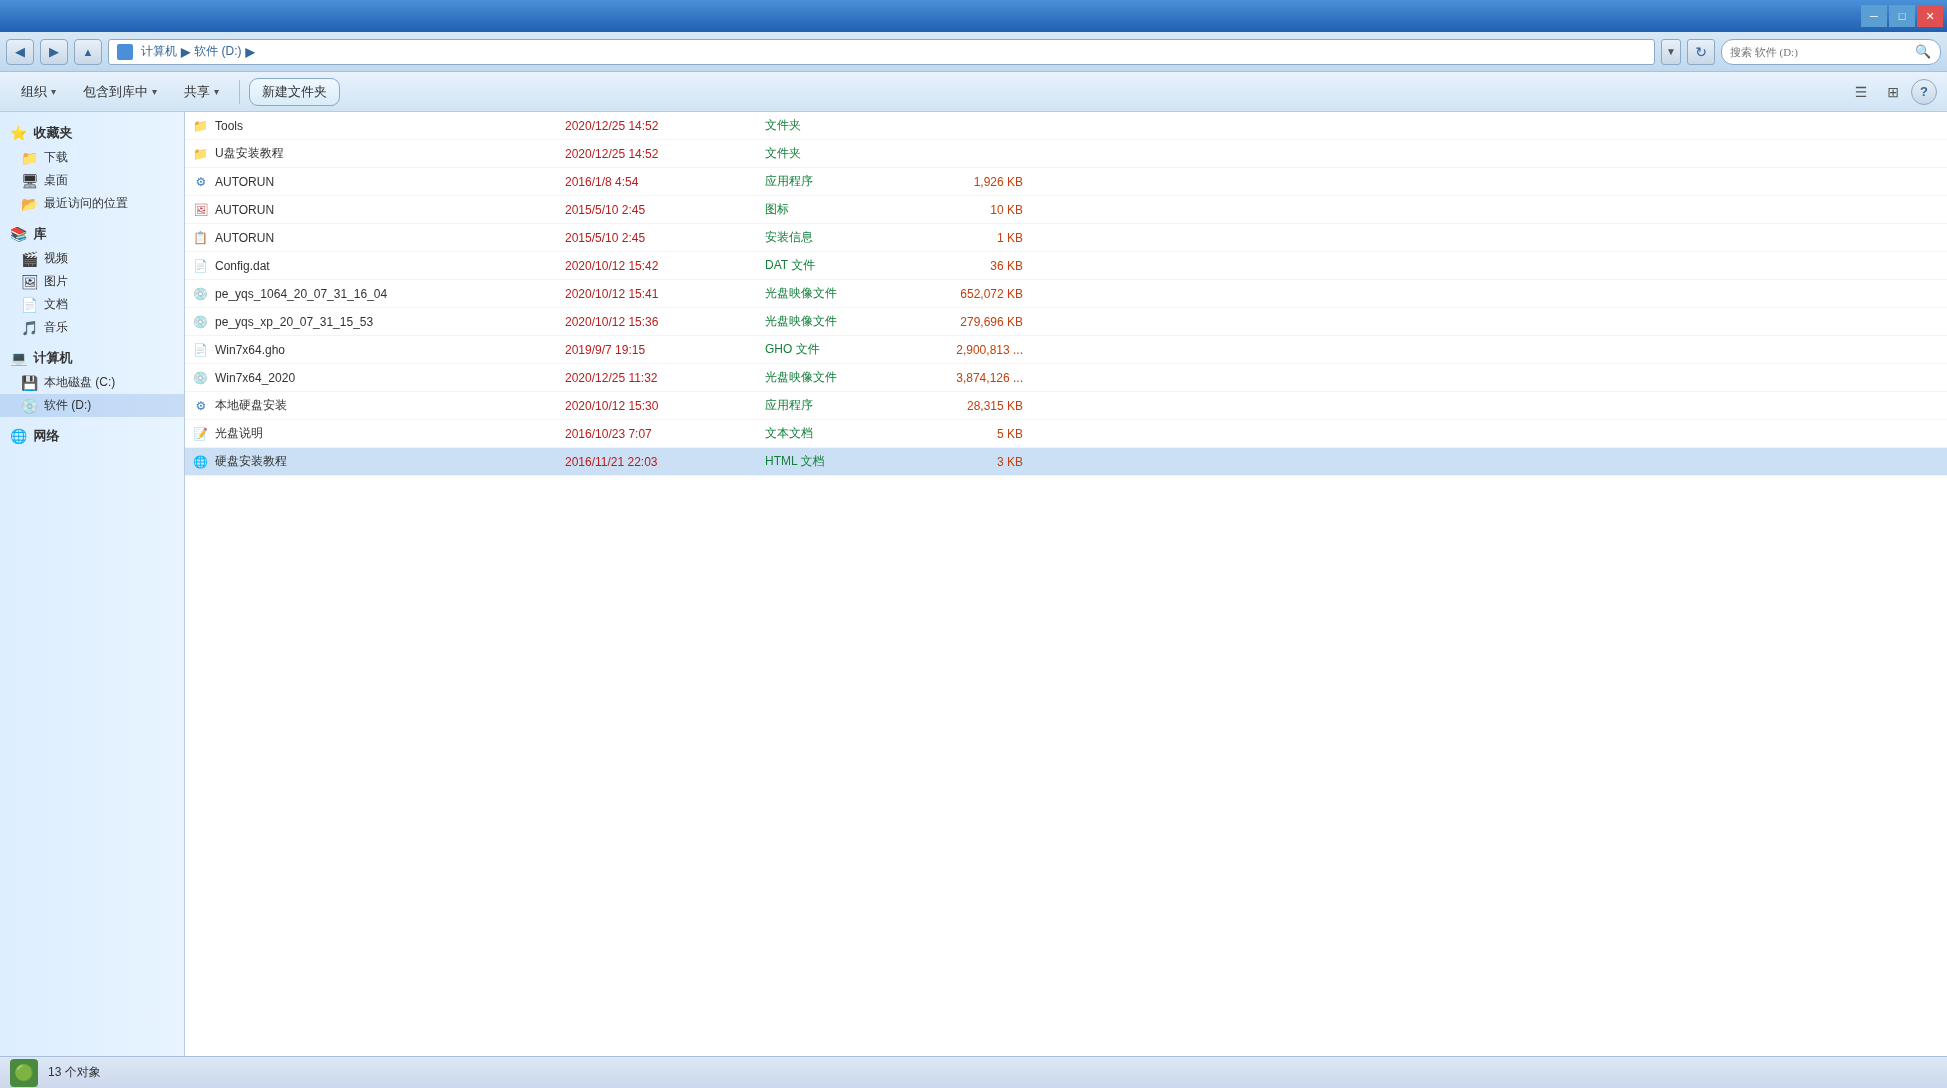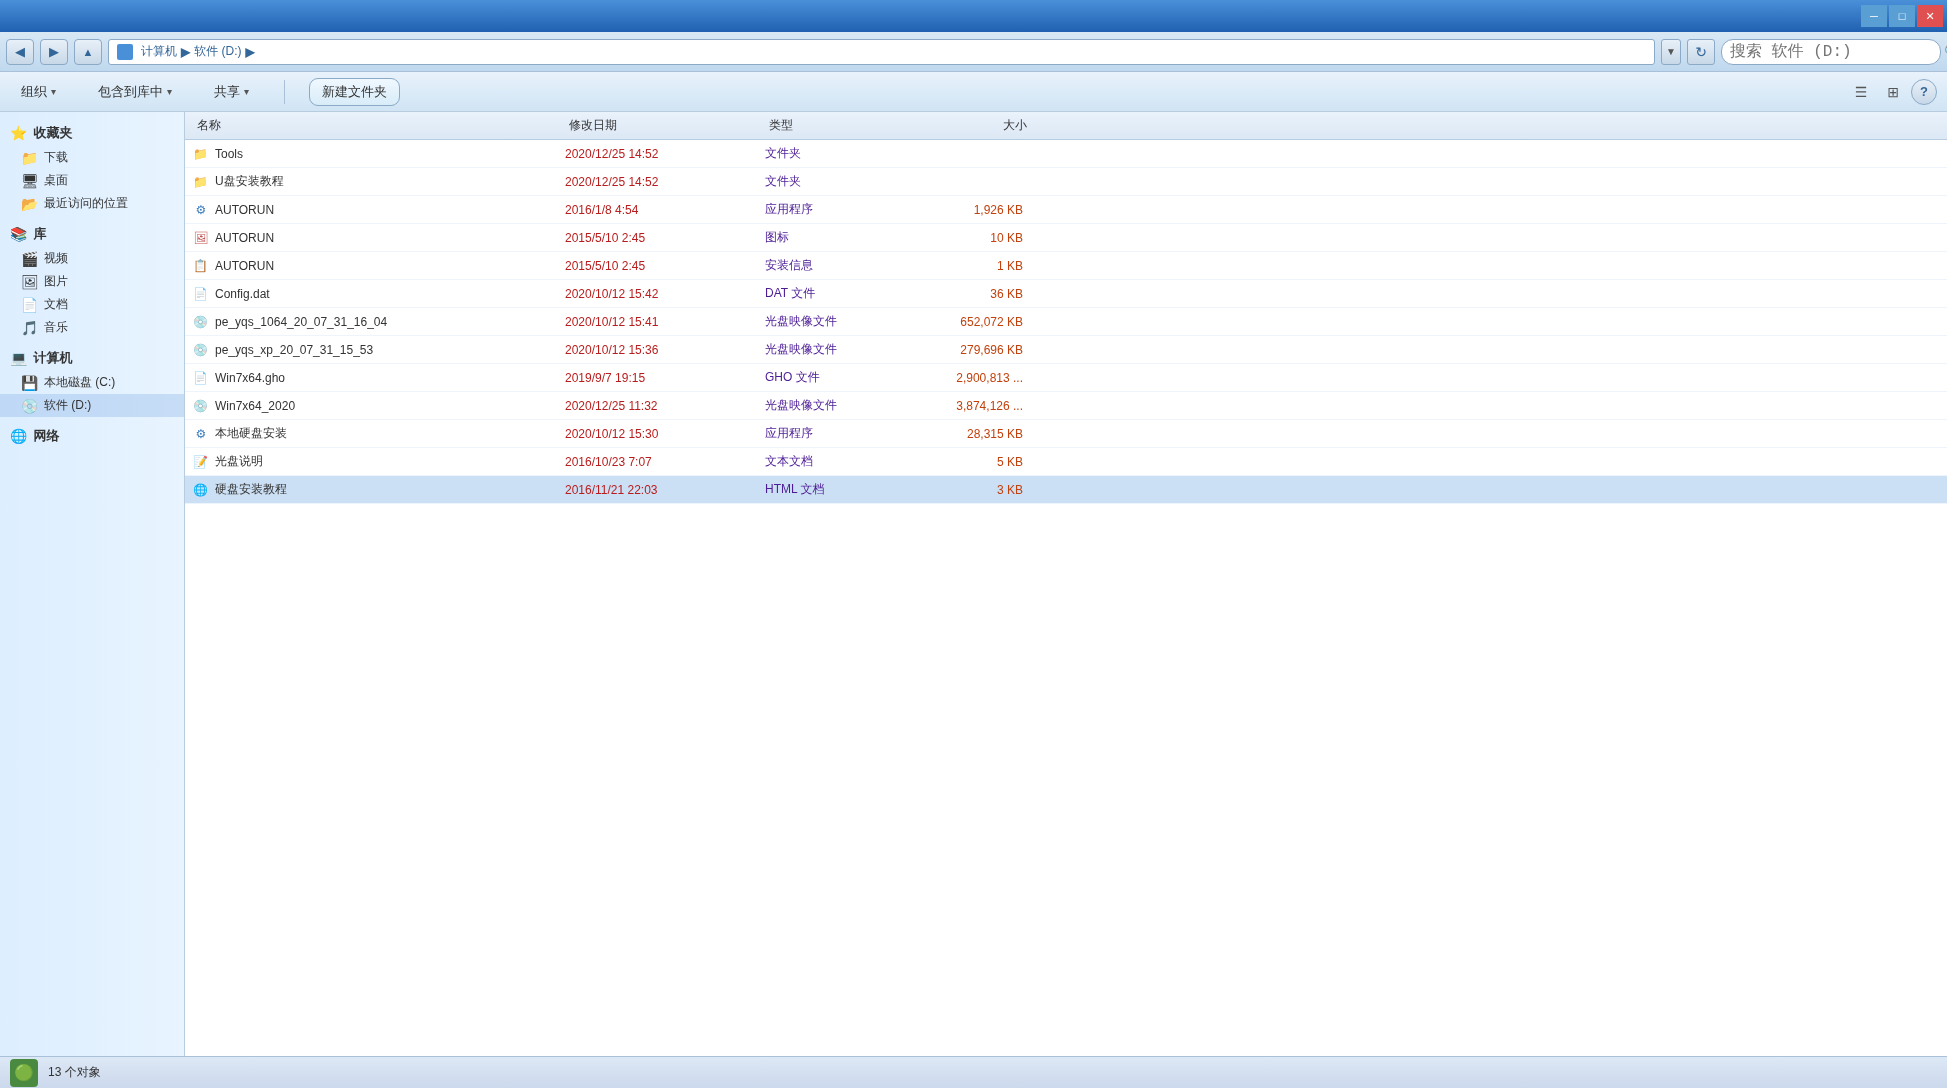--- a/index.html
+++ b/index.html
@@ -120,39 +120,39 @@
       border-radius: 12px;
       display: flex;
       align-items: center;
       padding: 0 8px;
       gap: 4px;
     }
     .search-box input {
       border: none;
       outline: none;
       background: transparent;
-      font-size: 16px;
+      font-size: 11px;
       color: #0f766e;
       flex: 1;
-      font-family: Liberation Mono, monospace;
+      font-family: Liberation Serif, serif;
     }
     .search-icon-btn {
       cursor: pointer;
       color: #555;
       font-size: 13px;
     }
 
     
     .toolbar {
       background: linear-gradient(to bottom, #e8f2fc, #d0e4f4);
       height: 40px;
       display: flex;
       align-items: center;
       padding: 0 10px;
-      gap: 20px;
+      gap: 5px;
       border-bottom: 1px solid #b8cce0;
     }
     .toolbar-btn {
       height: 28px;
       padding: 0 10px;
       background: transparent;
       border: 1px solid transparent;
       border-radius: 3px;
       cursor: pointer;
       display: flex;
@@ -319,21 +319,21 @@
     }
     .file-icon {
       width: 16px;
       height: 16px;
       display: flex;
       align-items: center;
       justify-content: center;
       flex-shrink: 0;
     }
     .file-date { width: 200px; color: #b91c1c; }
-    .file-type { width: 140px; color: #4c1d95; }
+    .file-type { width: 140px; color: #15803d; }
     .file-size { width: 130px; text-align: right; padding-right: 12px; color: #c2410c; }
 
     
     .statusbar {
       height: 32px;
       background: linear-gradient(to bottom, #dce8f5, #ccd8ec);
       border-top: 1px solid #aac0d8;
       display: flex;
       align-items: center;
       padding: 0 10px;
@@ -481,26 +481,20 @@
       <div class="sidebar-header">
         <span class="sidebar-header-icon">🌐</span>
         <span>网络</span>
       </div>
     </div>
 
   </div>
 
   <div class="filelist">
 
-    <div class="filelist-header">
-      <div class="col-name">名称</div>
-      <div class="col-date">修改日期</div>
-      <div class="col-type">类型</div>
-      <div class="col-size">大小</div>
-    </div>
 
     <div class="filelist-body" id="filelist-body">
     <div class="file-row">
     <div class="file-name-cell">
       <span class="file-icon" style="color:#f0c040">📁</span>
       <span>Tools</span>
     </div>
     <div class="file-date">2020/12/25 14:52</div>
     <div class="file-type">文件夹</div>
     <div class="file-size"></div>

